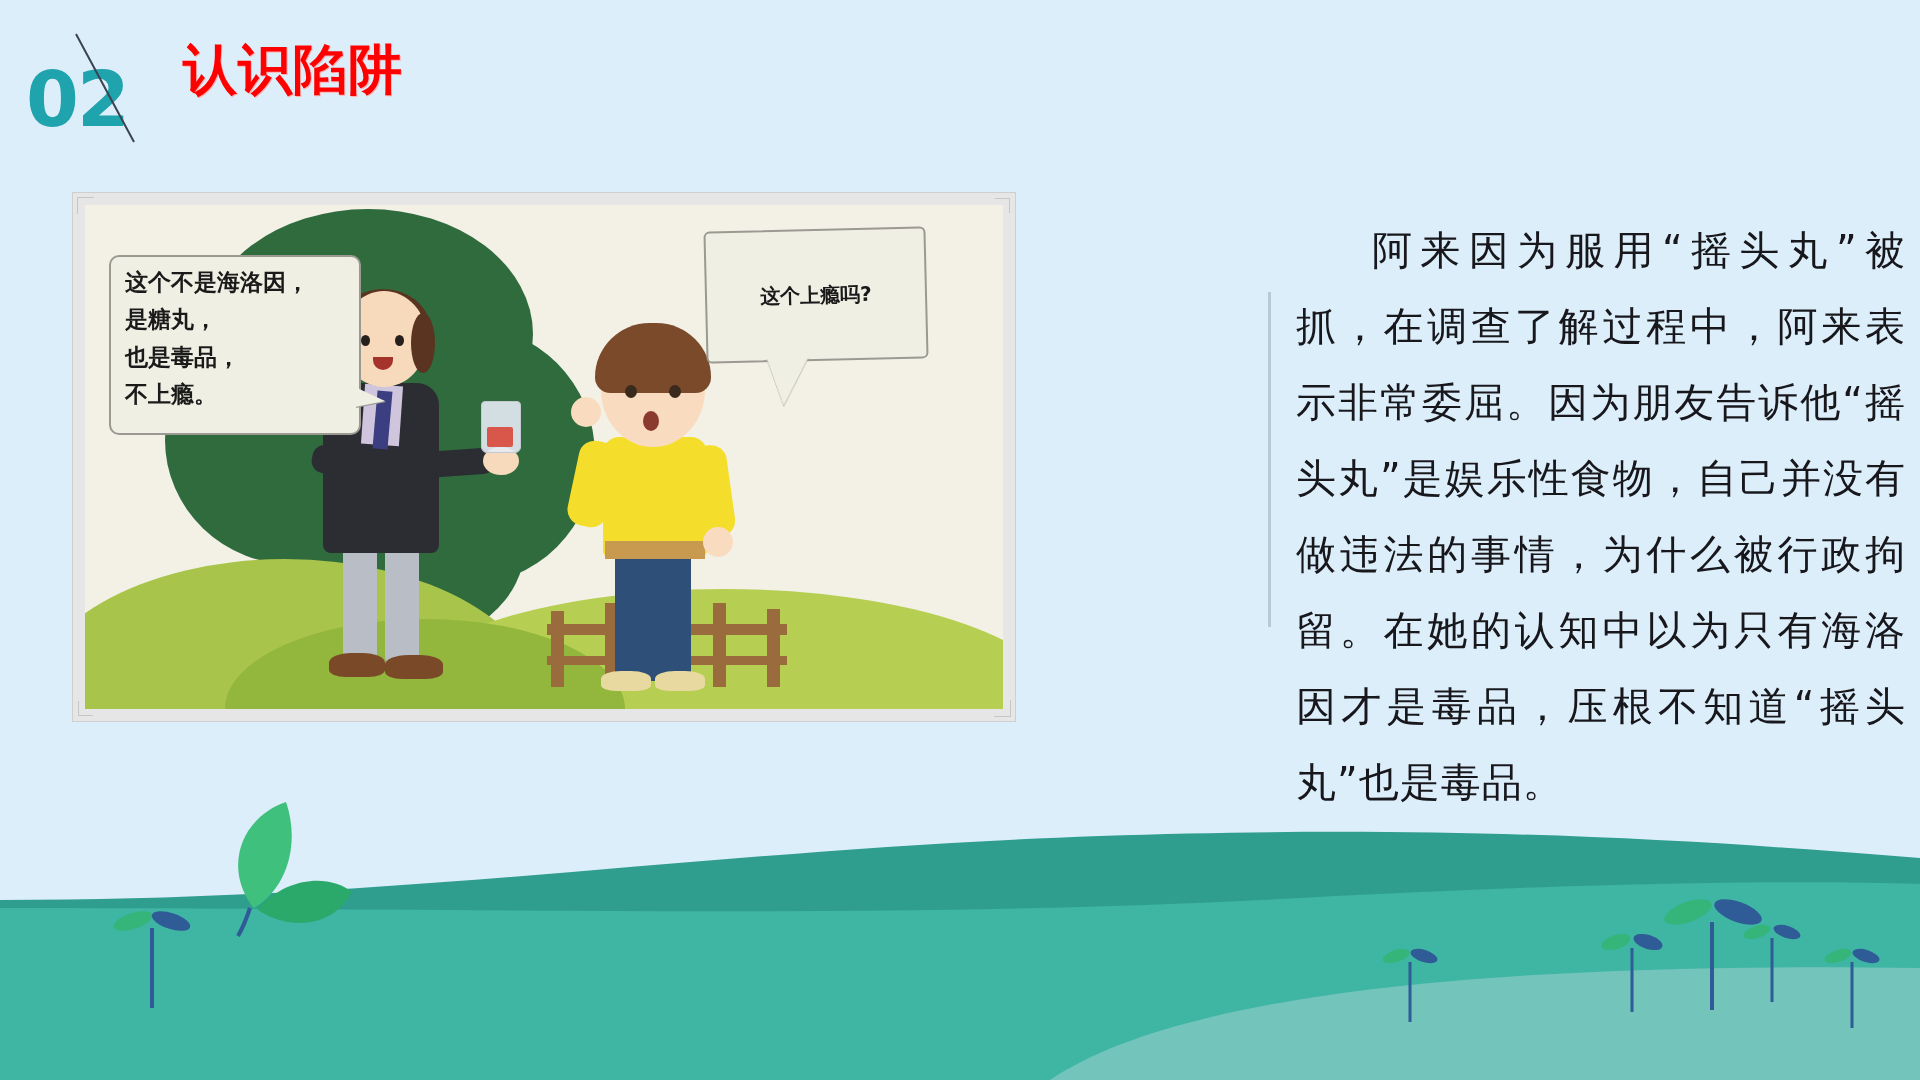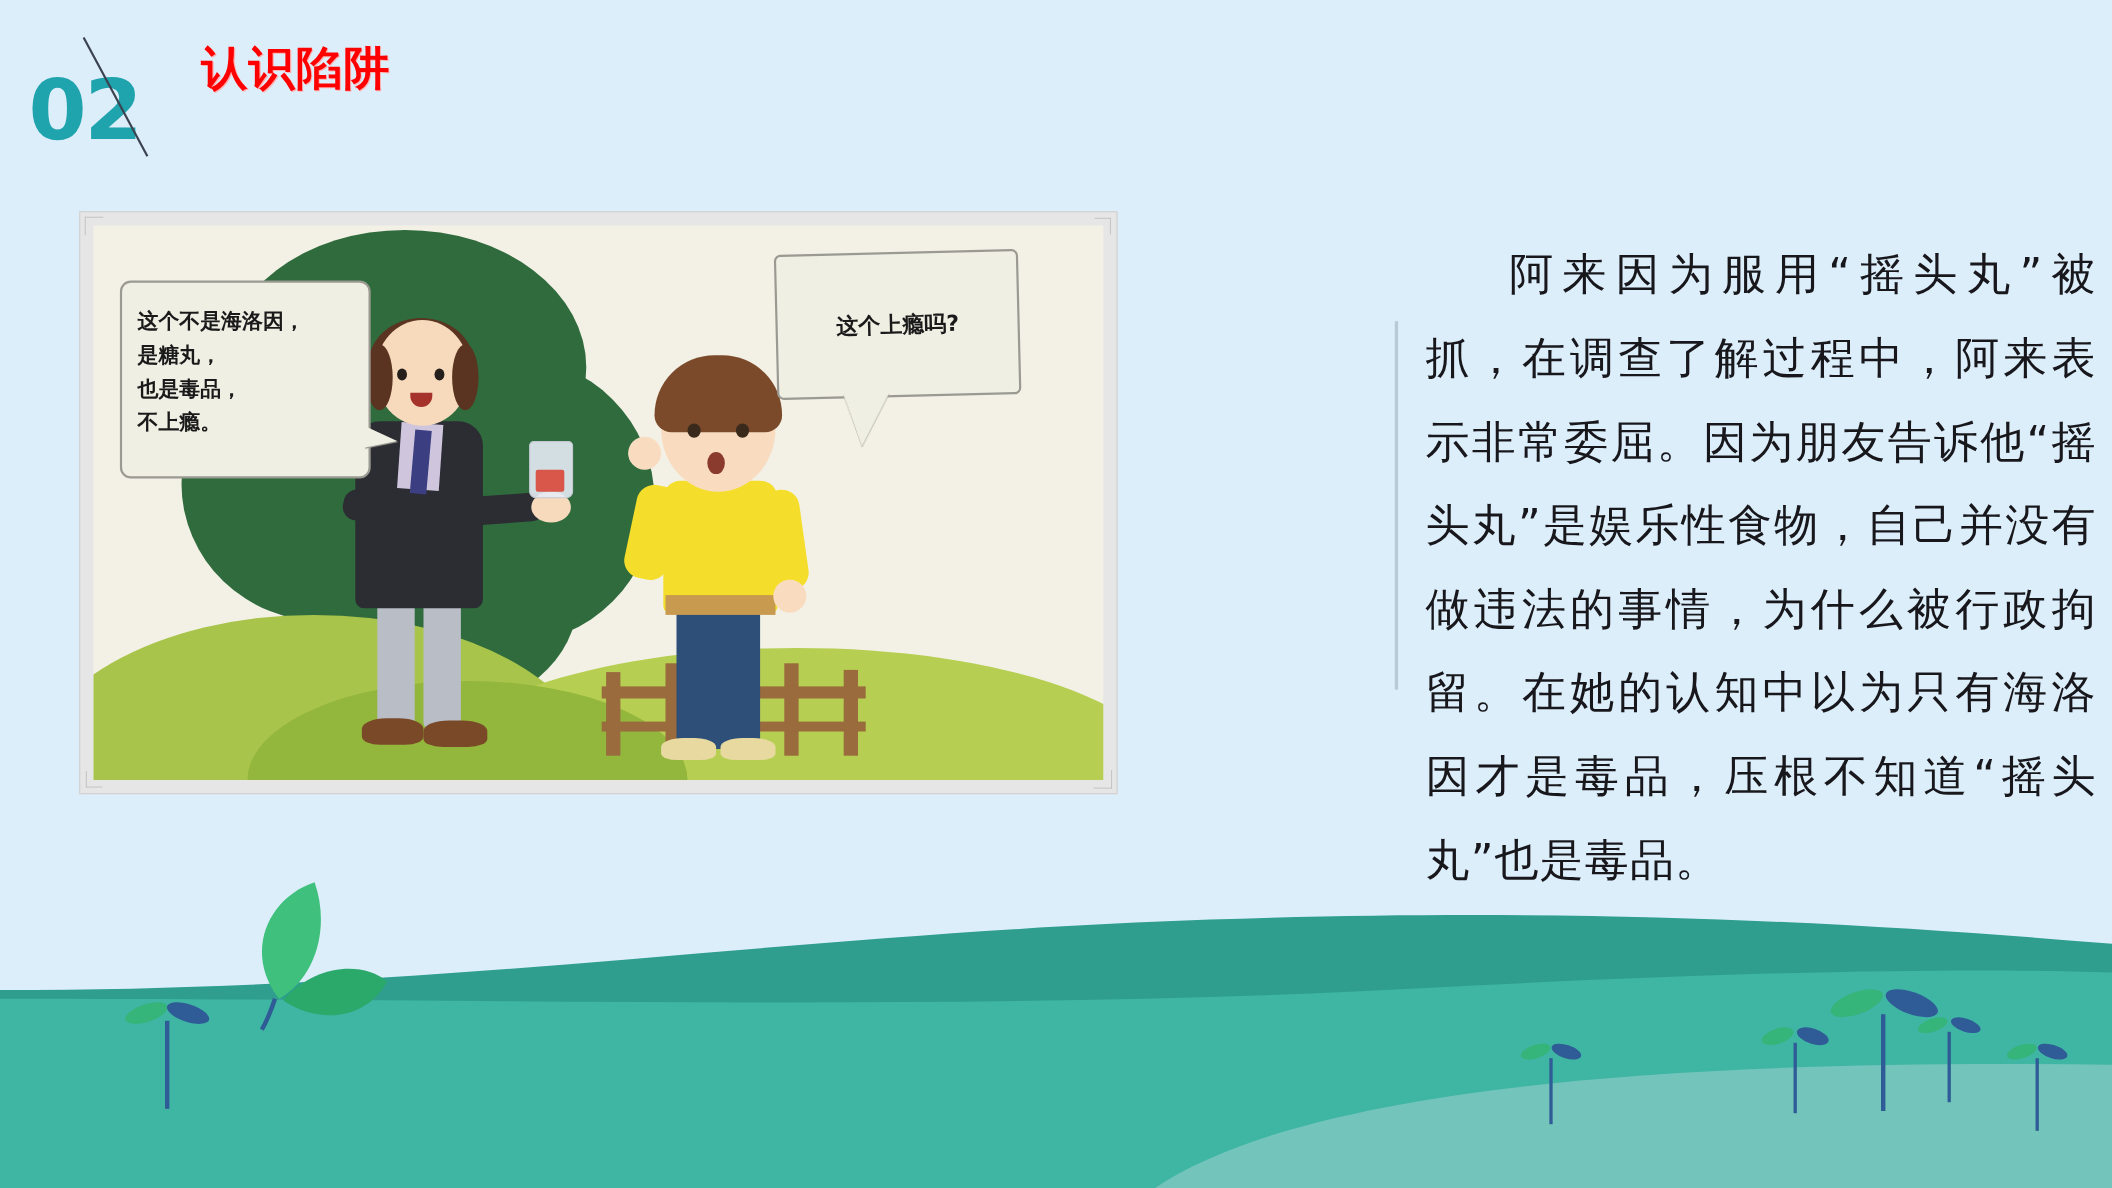--- a/index.html
+++ b/index.html
@@ -28,21 +28,21 @@
   }
   #header-slash {
     position: absolute;
     left: 72px; top: 28px;
     width: 66px; height: 120px;
   }
   #header-slash svg { display:block; }
   #section-title {
     position: absolute;
     left: 183px; top: 34px;
-    font-size: 42px;
+    font-size: 54px;
     font-weight: bold;
     color: #ff0000;
     font-family: "DejaVu Sans", sans-serif;
     letter-spacing: 1px;
     text-shadow: 1px 1px 0 #ffb0b0;
     white-space: nowrap;
     text-align: center;
   }
   #header-subtitle {
     position: absolute;
@@ -107,23 +107,23 @@
     background:#f0efe4;
     border:2px solid #9a9a92;
     border-radius:10px;
     box-sizing:border-box;
     color:#1a1a1a;
     font-family:"DejaVu Sans", sans-serif;
     font-weight:bold;
   }
   #bubble-left {
     left:24px; top:50px;
-    width:228px; height:180px;
-    padding:20px 14px;
-    font-size:19px;
+    width:252px; height:180px;
+    padding:7px 14px;
+    font-size:23px;
     line-height:1.62;
   }
   #bubble-left .tail {
     position:absolute; right:-26px; bottom:26px;
     width:0;height:0;
     border-top:14px solid transparent;
     border-bottom:6px solid transparent;
     border-left:30px solid #f0efe4;
     filter: drop-shadow(1px 1px 0 #9a9a92);
   }

